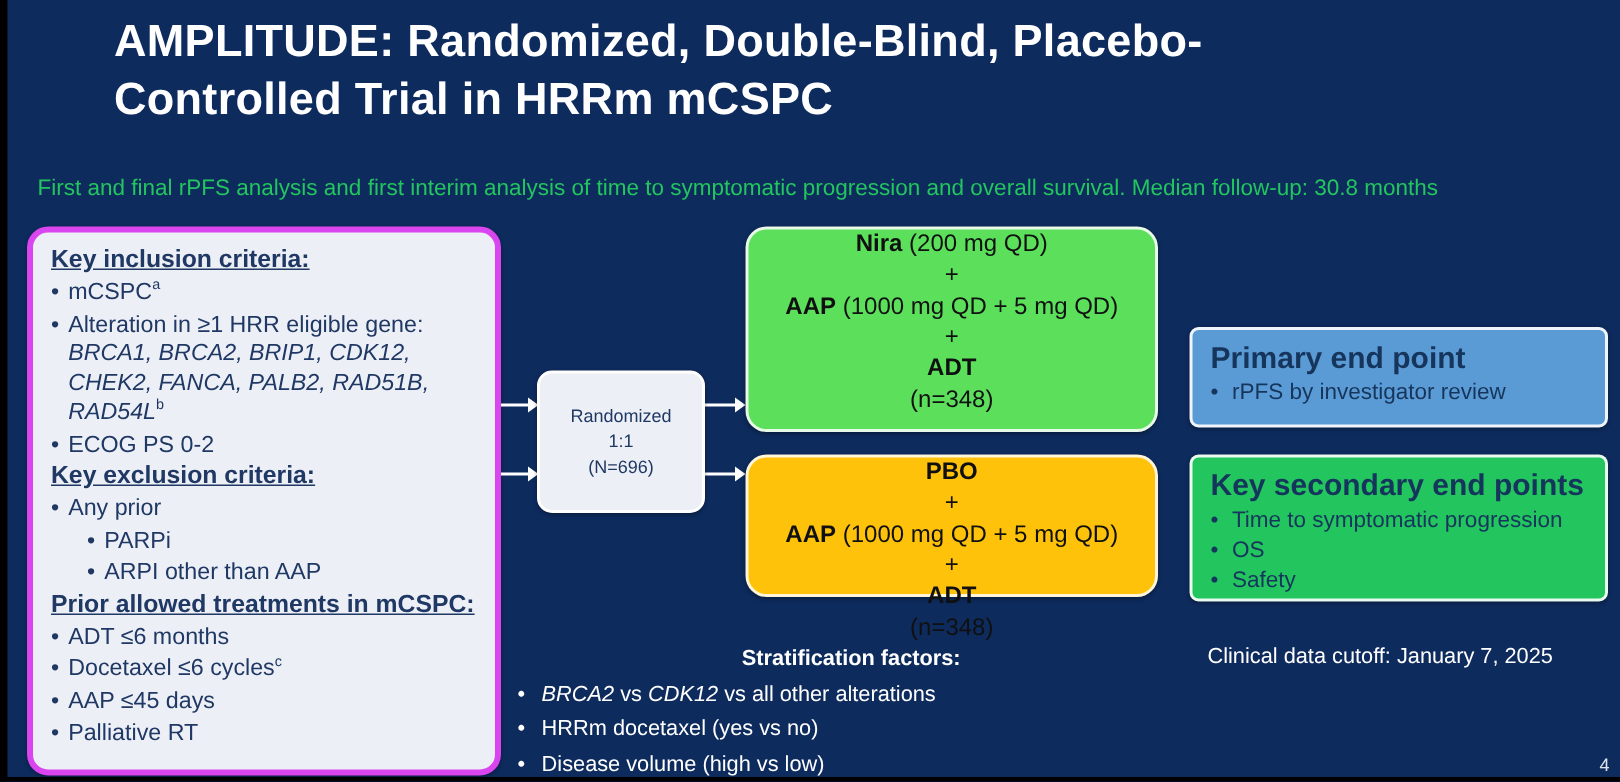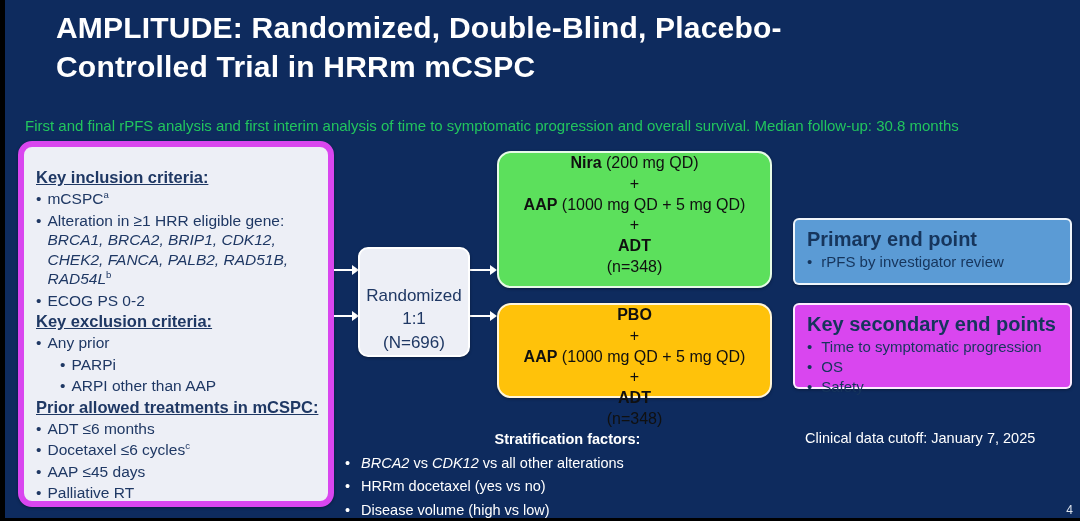--- a/index.html
+++ b/index.html
@@ -5,51 +5,51 @@
   html,body{margin:0;padding:0;background:#000;}
   .slide{
     position:relative;width:1080px;height:521px;overflow:hidden;
     background:#0E2B5E;
     font-family:"Liberation Sans", sans-serif;
   }
   .edge-left{position:absolute;left:0;top:0;width:5px;height:100%;background:#000;}
   .edge-bottom{position:absolute;left:0;bottom:0;width:100%;height:3px;background:#000;}
 
   .title{
-    position:absolute;left:56px;top:8px;width:960px;
+    position:absolute;left:76px;top:8px;width:960px;
     color:#FFFFFF;font-size:30px;font-weight:bold;line-height:1.3;
     letter-spacing:0.2px;
   }
   .subtitle{
     position:absolute;left:25px;top:116px;width:1045px;
     color:#22c55e;font-size:15px;line-height:1.3;
   }
 
   .panel{
     position:absolute;box-sizing:border-box;
     box-shadow:0 1px 3px rgba(0,0,0,0.35);
   }
   .left-panel{
-    left:18px;top:141px;width:316px;height:366px;
-    background:#EDEFF6;border:6px solid #d946ef;border-radius:14px;
-    color:#1F3864;padding:19px 8px 6px 12px;
+    left:18px;top:151px;width:316px;height:366px;
+    background:#EDEFF6;border:4px solid #d946ef;border-radius:14px;
+    color:#1F3864;padding:7px 8px 6px 12px;
   }
   .section-heading{
     font-size:16.5px;font-weight:bold;text-decoration:underline;
     margin:2px 0 2px 0;color:#1F3864;
   }
   .bullet{display:flex;gap:6px;margin:2px 0;font-size:15.5px;line-height:1.26;}
   .bullet .dot{flex:0 0 auto;}
   .bullet.ind{margin-left:24px;}
 
   .rand-box{
-    left:358px;top:247px;width:112px;height:110px;
+    left:358px;top:247px;width:112px;height:95px;
     background:#EDEFF6;border:2px solid #FFFFFF;border-radius:10px;
-    color:#1F3864;font-size:17px;line-height:1.4;
-    display:flex;flex-direction:column;justify-content:flex-end;text-align:center;
+    color:#1F3864;font-size:12px;line-height:1.4;
+    display:flex;flex-direction:column;justify-content:center;text-align:center;
   }
 
   .arrow{position:absolute;height:2px;background:#FFFFFF;}
   .arrow::after{
     content:'';position:absolute;right:-7px;top:-4px;
     border-left:7px solid #FFFFFF;border-top:5px solid transparent;border-bottom:5px solid transparent;
   }
 
   .arm{
     color:#101010;font-size:16px;line-height:1.3;text-align:center;
@@ -57,21 +57,21 @@
     border-radius:14px;border:2px solid rgba(255,255,255,0.85);
   }
   .arm-nira{left:497px;top:151px;width:275px;height:137px;background:#5CE05C;}
   .arm-pbo{left:497px;top:303px;width:275px;height:95px;background:#FFC20A;}
 
   .endpoint{
     border-radius:6px;border:2px solid rgba(255,255,255,0.9);
     color:#16355C;padding:8px 12px;
   }
   .endpoint-primary{left:793px;top:218px;width:279px;height:67px;background:#5B9BD5;}
-  .endpoint-secondary{left:793px;top:303px;width:279px;height:86px;background:#d946ef;}
+  .endpoint-secondary{left:793px;top:303px;width:279px;height:98px;background:#22c55e;}
   .endpoint .heading{font-size:20px;font-weight:bold;margin-bottom:2px;}
   .endpoint .bullet{font-size:15px;margin:1px 0;gap:9px;}
 
   .strat{
     position:absolute;left:345px;top:431px;width:445px;color:#FFFFFF;
   }
   .strat .heading{
     font-size:14.5px;font-weight:bold;margin-bottom:7px;text-align:center;
   }
   .strat .bullet{font-size:14.5px;margin:5px 0;gap:11px;}

